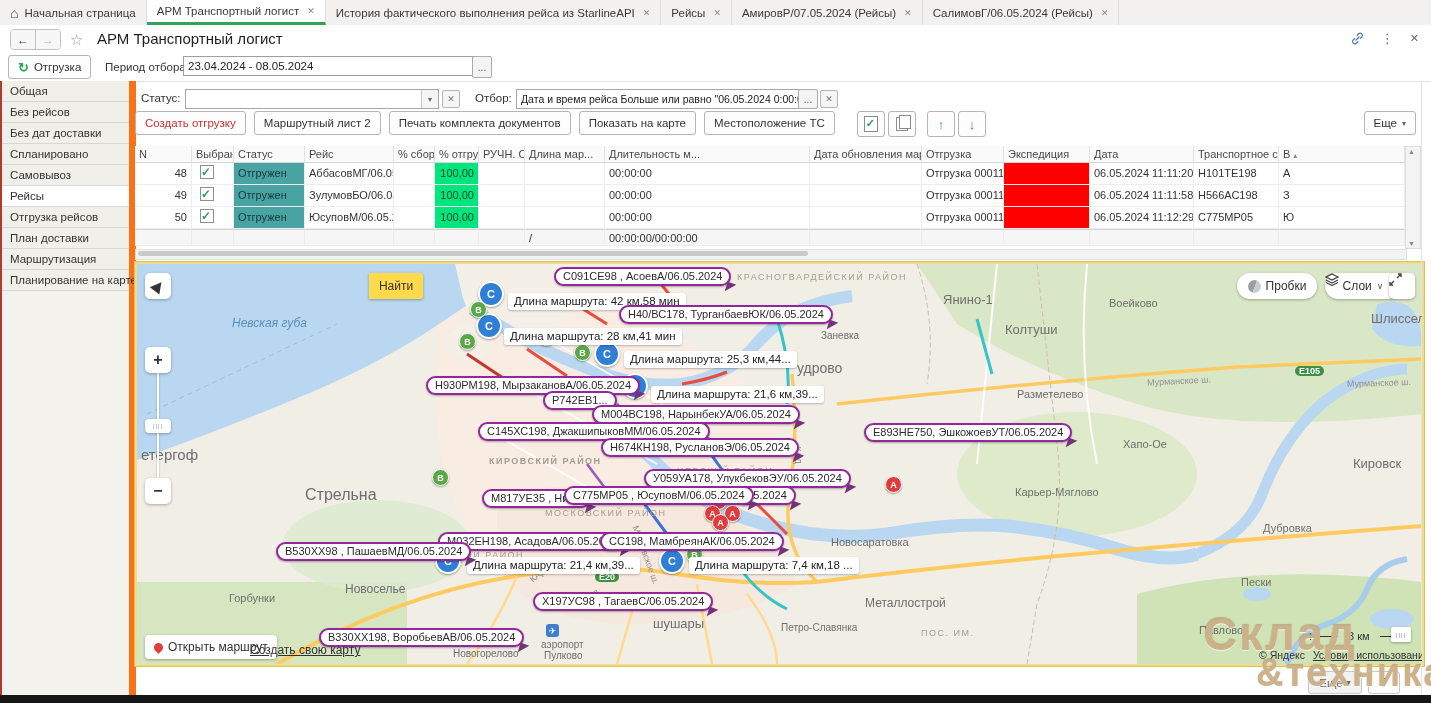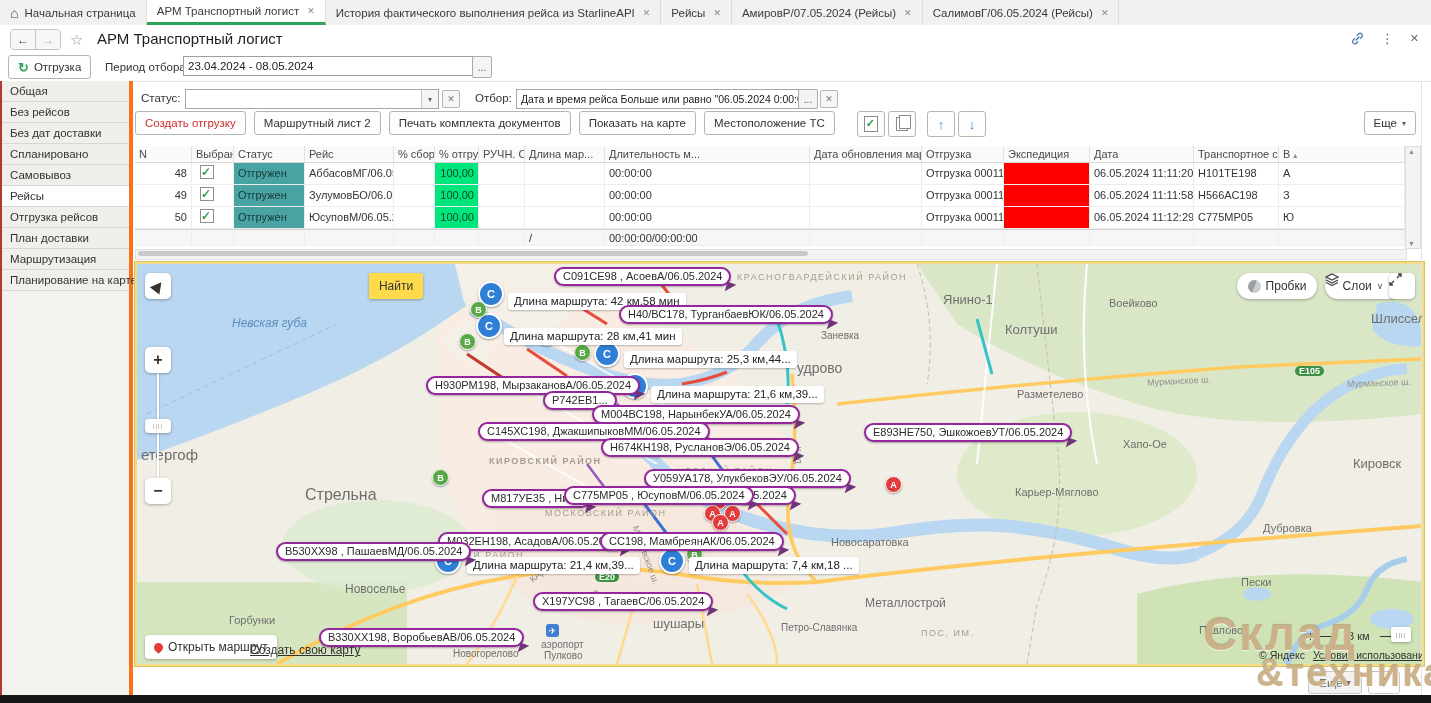--- a/index.html
+++ b/index.html
@@ -30,21 +30,21 @@
   .refresh-btn{position:absolute;left:8px;top:2px;}
   .refresh-ic{color:#2da457;font-size:13px;font-weight:bold;}
   .period-lab{position:absolute;left:105px;top:8px;font-size:11.5px;}
   .period-input{position:absolute;left:183px;top:3px;width:282px;height:18px;border:1px solid #9f9f9f;
         font-family:inherit;font-size:11.5px;padding:0 4px;color:#222;}
   .mini-btn{display:inline-flex;align-items:center;justify-content:center;background:#f4f4f4;
         border:1px solid #ababab;height:20px;min-width:18px;font-size:10px;color:#555;border-radius:2px;}
   .period-more{position:absolute;left:472px;top:3px;}
   
   .redstripe{position:absolute;left:0;top:81px;width:2px;bottom:8px;background:#b03a2e;}
-  .sidebar{position:absolute;left:2px;top:81px;width:127px;bottom:8px;background:#f4f2ed;border-right:4px solid #f97316;}
+  .sidebar{position:absolute;left:2px;top:81px;width:127px;bottom:8px;background:#f4f2ed;border-right:7px solid #f97316;}
   .snav{height:20px;line-height:20px;padding-left:8px;border-bottom:1px solid #d9d7d2;background:#f1efe9;
         font-size:11.5px;color:#333;cursor:default;white-space:nowrap;}
   .snav.active{background:#fff;border-right:1px solid #fff;}
   
   .flt-lab{position:absolute;font-size:11.5px;color:#333;}
   .combo{position:absolute;height:18px;border:1px solid #a6a6a6;background:#fff;}
   .combo .dd{position:absolute;right:0;top:0;bottom:0;width:16px;border-left:1px solid #c9c9c9;
         display:flex;align-items:center;justify-content:center;color:#666;font-size:8px;background:#f5f5f5;}
   .xbtn{position:absolute;width:16px;height:16px;display:flex;align-items:center;justify-content:center;
         border:1px solid #b5b5b5;border-radius:2px;background:#f6f6f6;color:#777;font-size:9px;}
@@ -423,21 +423,21 @@
         <span class="place t" style="position: absolute; left: 1126px; top: 258px;">Дубровка</span>
         <span class="place t" style="position: absolute; left: 1104px; top: 312px;">Пески</span>
         <span class="place t" style="position: absolute; left: 1062px; top: 360px;">Павлово</span>
         <span class="place d" style="position: absolute; left: 600px; top: 8px;">КРАСНОГВАРДЕЙСКИЙ РАЙОН</span>
         <span class="place d" style="position: absolute; left: 352px; top: 192px; font-weight: bold;">КИРОВСКИЙ РАЙОН</span>
         <span class="place d" style="position: absolute; left: 540px; top: 202px;">НЕВСКИЙ РАЙОН</span>
         <span class="place d" style="position: absolute; left: 408px; top: 244px;">МОСКОВСКИЙ РАЙОН</span>
         <span class="place d" style="position: absolute; left: 238px; top: 286px;">КРАСНОСЕЛЬСКИЙ РАЙОН</span>
         <span class="place t" style="position: absolute; left: 168px; top: 222px; font-size: 16px;">Стрельна</span>
         <span class="place t" style="position: absolute; left: 4px; top: 182px; font-size: 15px;">етергоф</span>
-        <span class="place t" style="position: absolute; left: 92px; top: 328px; margin-top: 22px;">Горбунки</span>
+        <span class="place t" style="position: absolute; left: 92px; top: 328px;">Горбунки</span>
         <span class="place t" style="position: absolute; left: 208px; top: 318px; font-size: 12px;">Новоселье</span>
         <span class="place t" style="position: absolute; left: 316px; top: 384px; font-size: 10px;">Новогорелово</span>
         <span class="place t" style="position: absolute; left: 694px; top: 272px;">Новосаратовка</span>
         <span class="place t" style="position: absolute; left: 728px; top: 332px; font-size: 12px;">Металлострой</span>
         <span class="place t" style="position: absolute; left: 644px; top: 358px; font-size: 10px;">Петро-Славянка</span>
         <span class="place t" style="position: absolute; left: 516px; top: 352px; font-size: 13px;">шушары</span>
         <span class="place d" style="position: absolute; left: 784px; top: 364px;">ПОС. ИМ.</span>
         <span class="place r" style="position: absolute; left: 478px; top: 286px; transform: rotate(70deg);">Московское ш.</span>
         <span class="place r" style="position: absolute; left: 652px; top: 186px; transform: rotate(90deg);">КАД</span>
         <span class="place r" style="position: absolute; left: 392px; top: 306px; transform: rotate(-38deg);">КАД</span>

